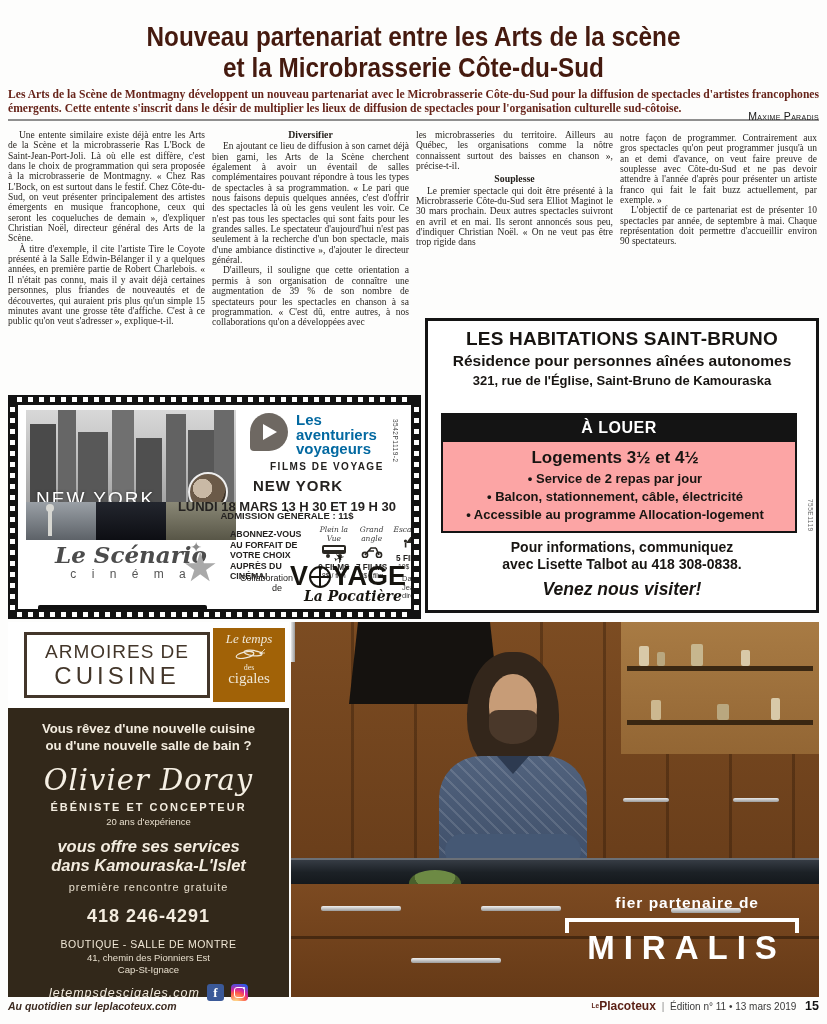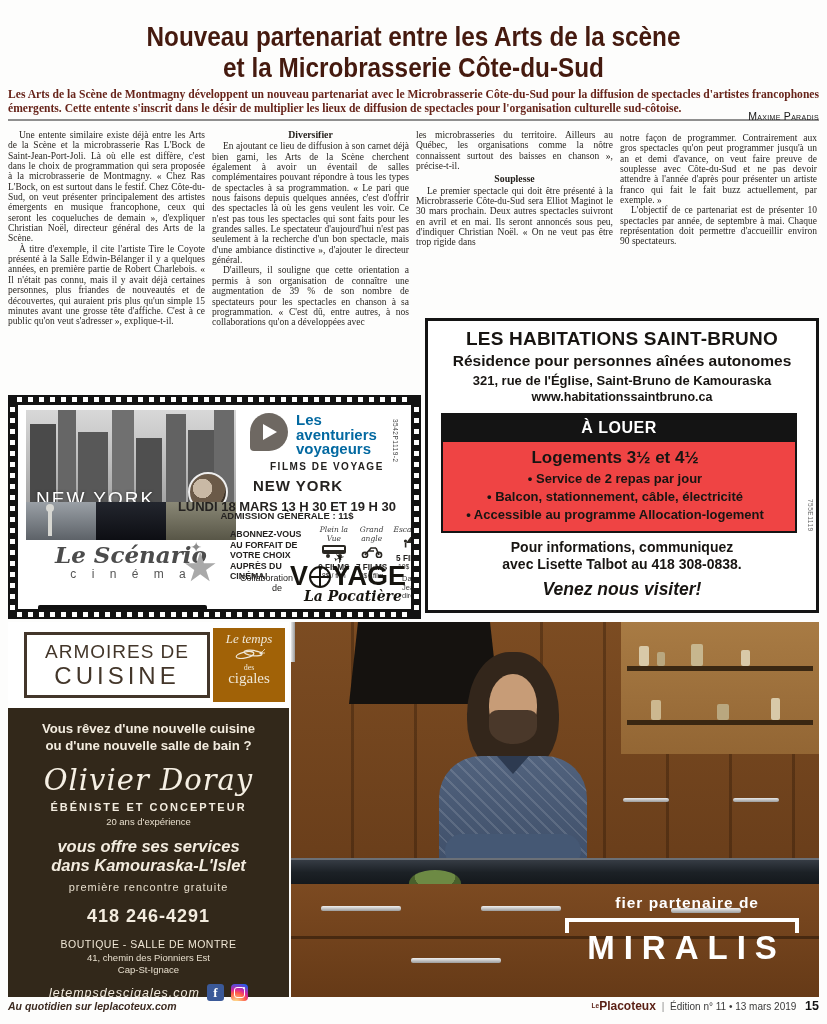--- a/index.html
+++ b/index.html
@@ -33,21 +33,21 @@
   
   .stbruno { position:absolute; left:425px; top:318px; width:394px; height:295px;
              background:#fff; border:3px solid #141414; text-align:center; color:#181512; }
   .stb-title { font-size:19px; font-weight:bold; margin-top:7px; letter-spacing:.2px; }
   .stb-sub { font-size:15.5px; font-weight:bold; margin-top:2px; }
   .stb-addr { font-size:13px; font-weight:bold; margin-top:3px; }
   .stb-web { font-size:12.5px; font-weight:bold; margin-top:2px; }
   .stb-box { position:absolute; left:13px; top:92px; width:356px; border:2px solid #141414; }
   .stb-banner { background:#141414; color:#fff; font-size:16px; font-weight:bold;
                 padding:4px 0 5px 0; letter-spacing:.5px; }
-  .stb-gray { background:#ef4444; padding:6px 12px 9px 4px; }
+  .stb-gray { background:#fca5a5; padding:6px 12px 9px 4px; }
   .stb-lodg { font-size:17px; font-weight:bold; }
   .stb-bullet { font-size:13px; font-weight:bold; margin-top:3px; }
   .stb-info { position:absolute; left:0; top:218px; width:100%; font-size:14px; font-weight:bold; line-height:17px; }
   .stb-visit { position:absolute; left:0; top:258px; width:100%; font-size:17.5px;
                font-weight:bold; font-style:italic; }
   .vcode { position:absolute; writing-mode:vertical-rl; font-size:6.5px; color:#6a6a6a; letter-spacing:.5px; }
   .stbruno .vcode { right:2px; top:178px; }
 
   
   .cinema { position:absolute; left:8px; top:395px; width:413px; height:224px; background:#131313; }
@@ -264,21 +264,20 @@
 </div>
 <div class="col" id="col4">
   <p class="noind">notre façon de programmer. Contrairement aux gros spectacles qu'on peut programmer jusqu'à un an et demi d'avance, on veut faire preuve de souplesse avec Côte-du-Sud et ne pas devoir attendre à l'année d'après pour présenter un artiste franco qui fait le fait buzz actuellement, par exemple. »</p>
   <p>L'objectif de ce partenariat est de présenter 10 spectacles par année, de septembre à mai. Chaque représentation doit permettre d'accueillir environ 90 spectateurs.</p>
 </div>
 
 <div class="stbruno">
   <div class="stb-title">LES HABITATIONS SAINT-BRUNO</div>
   <div class="stb-sub">Résidence pour personnes aînées autonomes</div>
   <div class="stb-addr">321, rue de l'Église, Saint-Bruno de Kamouraska</div>
-  <div class="stb-web">www.habitationssaintbruno.ca</div>
   <div class="stb-box">
     <div class="stb-banner">À LOUER</div>
     <div class="stb-gray">
       <div class="stb-lodg">Logements 3½ et 4½</div>
       <div class="stb-bullet">• Service de 2 repas par jour</div>
       <div class="stb-bullet">• Balcon, stationnement, câble, électricité</div>
       <div class="stb-bullet">• Accessible au programme Allocation-logement</div>
     </div>
   </div>
   <div class="stb-info">

